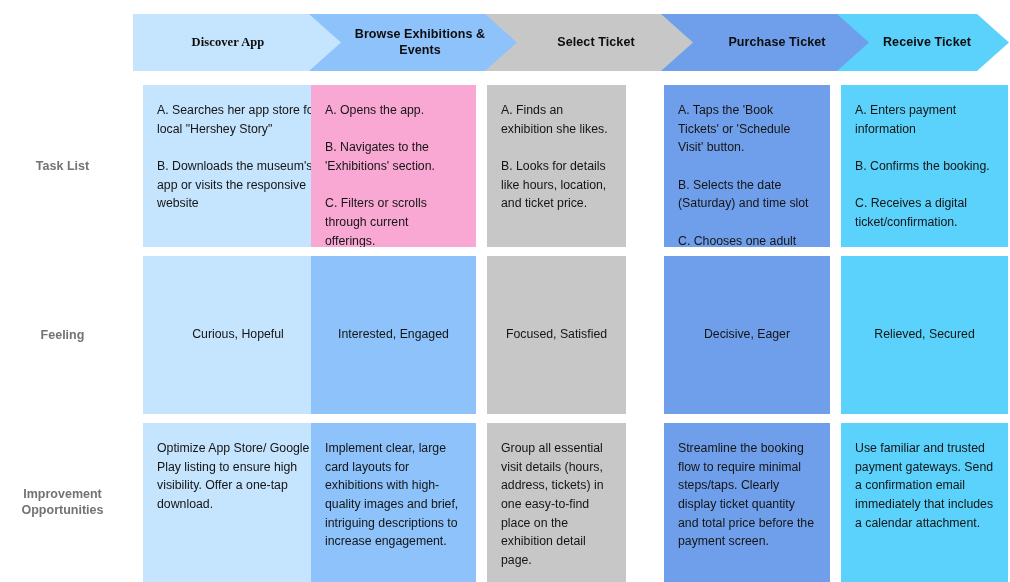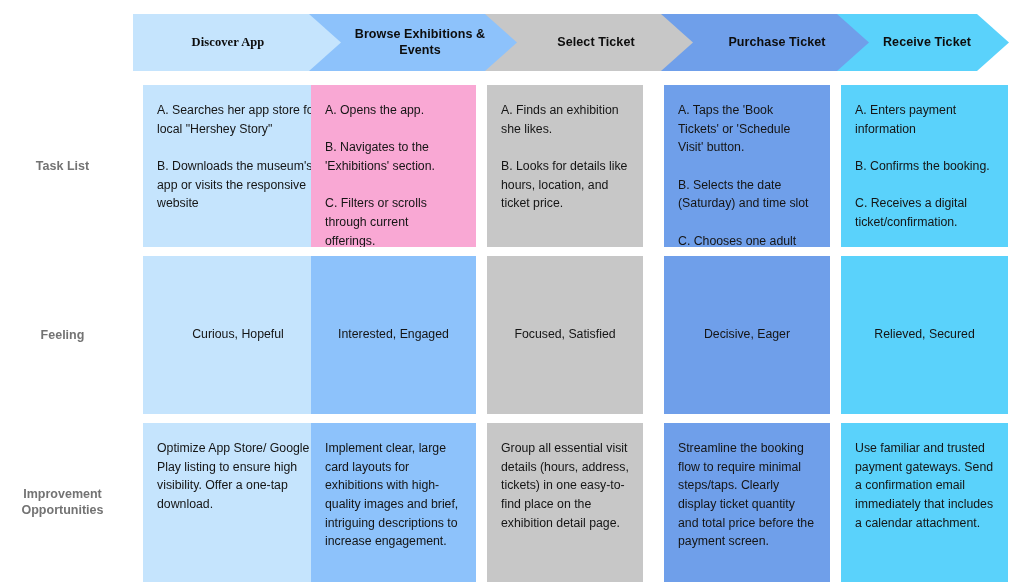--- a/index.html
+++ b/index.html
@@ -97,21 +97,21 @@
     height: 100%;
     padding: 16px 14px 10px 14px;
     font-size: 12.3px;
     line-height: 1.52;
     color: #151515;
     white-space: pre-line;
     overflow: hidden;
   }
   .cell.col0 { left: 143px; width: 190px; }
   .cell.col1 { left: 311px; width: 165px; }
-  .cell.col2 { left: 487px; width: 156px; }
+  .cell.col2 { left: 487px; width: 139px; }
   .cell.col3 { left: 664px; width: 166px; }
   .cell.col4 { left: 841px; width: 167px; }
 
   
   .row.r1 .cell {
     display: block;
     padding-top: 8px;
     text-align: center;
   }
   .row.r1 .cell .feeling-text {

